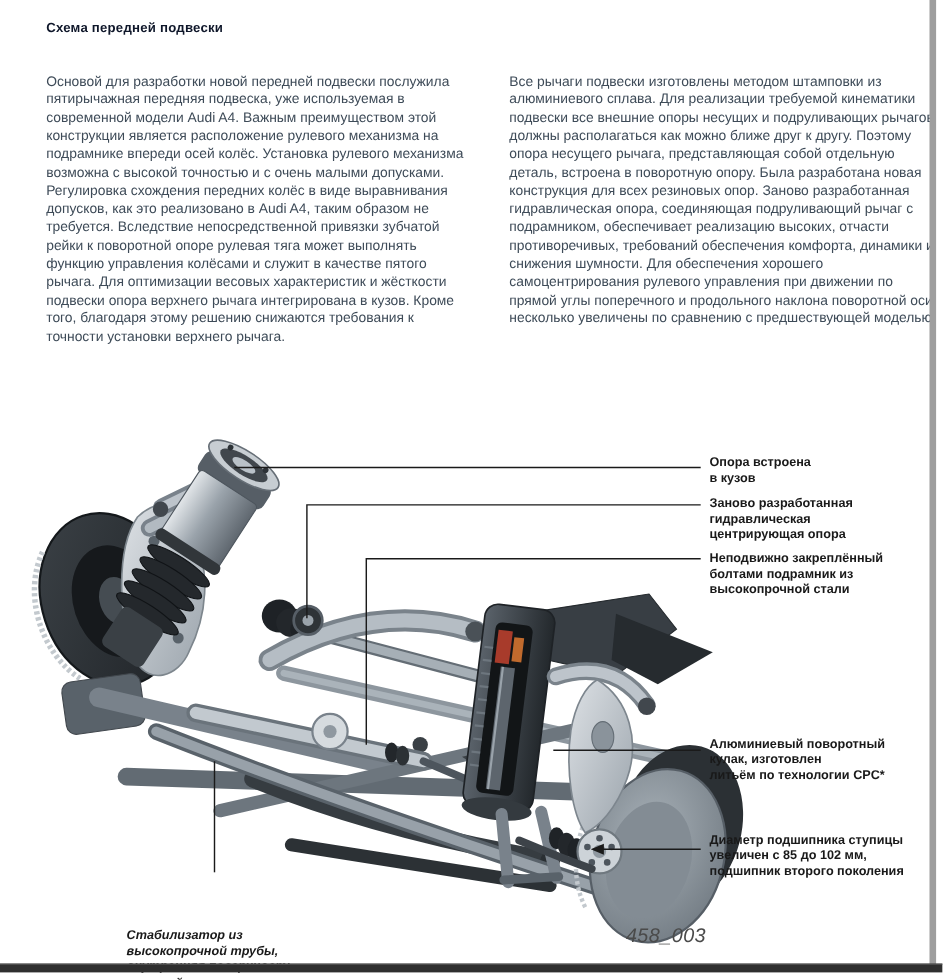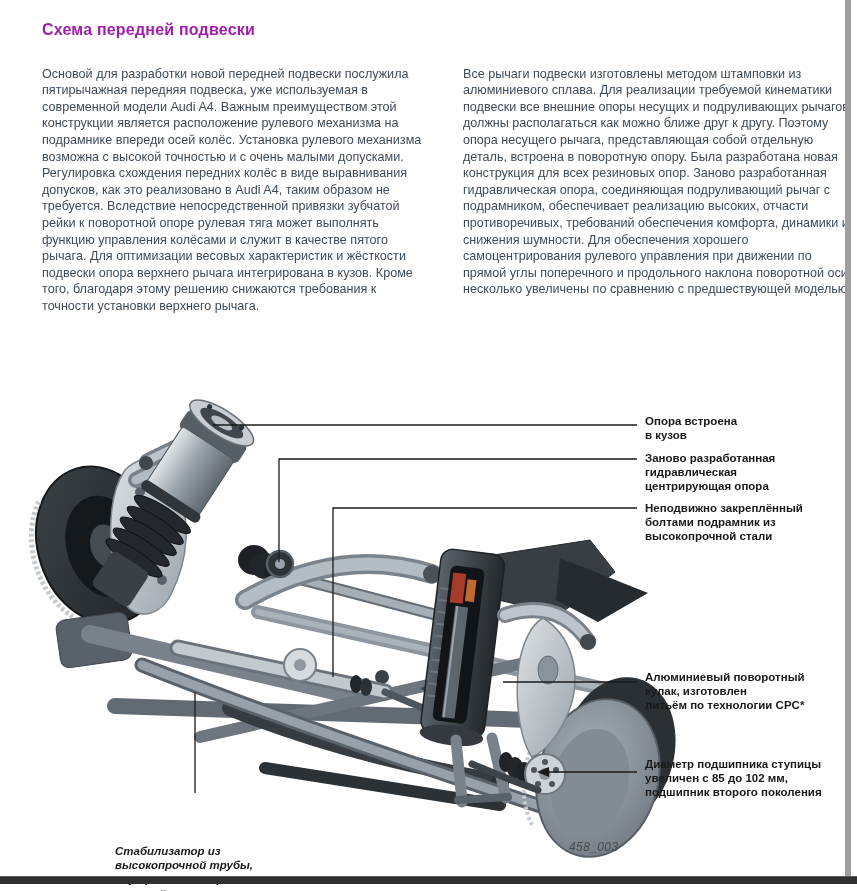--- a/index.html
+++ b/index.html
@@ -2,36 +2,36 @@
 <html lang="ru"><head>
 <meta charset="utf-8">
 <style>
   html,body{margin:0;padding:0;background:#ffffff;}
   #page{
     position:relative;width:857px;height:891px;background:#ffffff;overflow:hidden;
     font-family:"Liberation Sans","DejaVu Sans",sans-serif;
   }
   .title{
     position:absolute;left:42px;top:10px;width:600px;
-    font-size:16px;font-weight:bold;color:#a21caf;letter-spacing:.2px;
+    font-size:12px;font-weight:bold;color:#0f172a;letter-spacing:.2px;
   }
   .col{
     position:absolute;top:53px;
     font-size:12.6px;line-height:16.6px;color:#3e4b58;text-align:left;
   }
   .col.left{left:42px;width:381px;}
   .col.right{left:463px;width:388px;}
   .callout{
     position:absolute;width:215px;
     font-size:11.5px;font-weight:bold;line-height:14.2px;color:#191919;
     white-space:pre-line;
   }
   .caption{
     position:absolute;left:569px;top:840px;
-    font-size:12px;font-style:italic;color:#4a4a4a;letter-spacing:.4px;
+    font-size:18px;font-style:italic;color:#4a4a4a;letter-spacing:.4px;
   }
   #figure-svg{position:absolute;left:0;top:0;width:857px;height:891px;}
   .right-edge-bar{
     position:absolute;left:845px;top:0;width:6px;height:877px;background:#9e9e9e;
   }
   .bottom-bar{
     position:absolute;left:0;top:876px;width:857px;height:8px;
     background:#2f2f2f;border-top:1px solid #5a5a5a;box-sizing:border-box;
   }
 </style>

